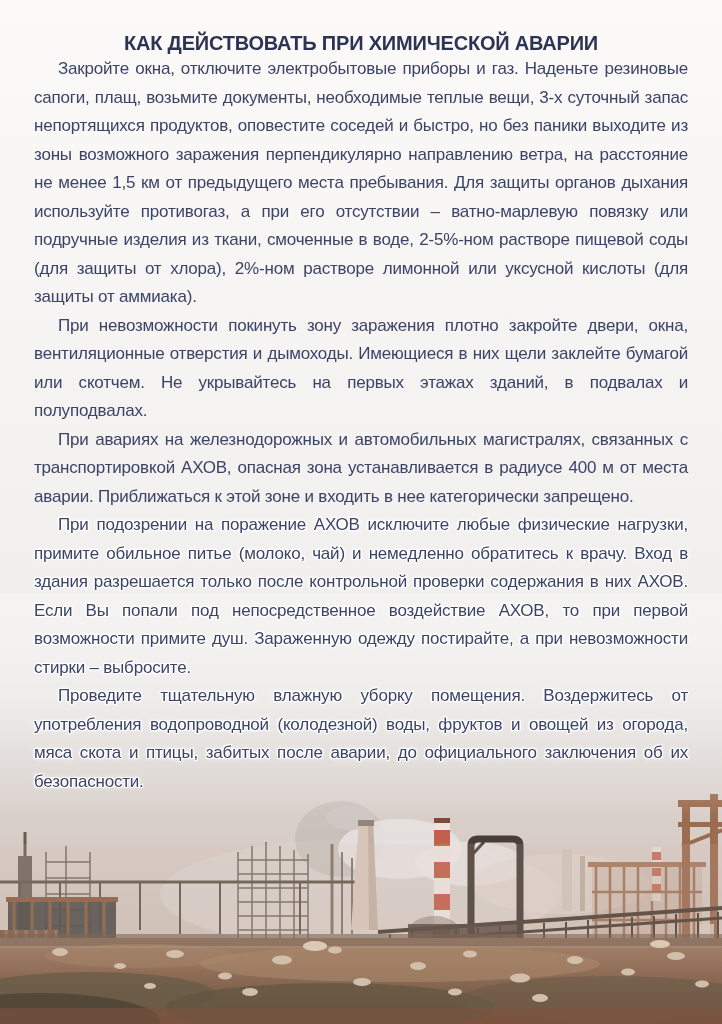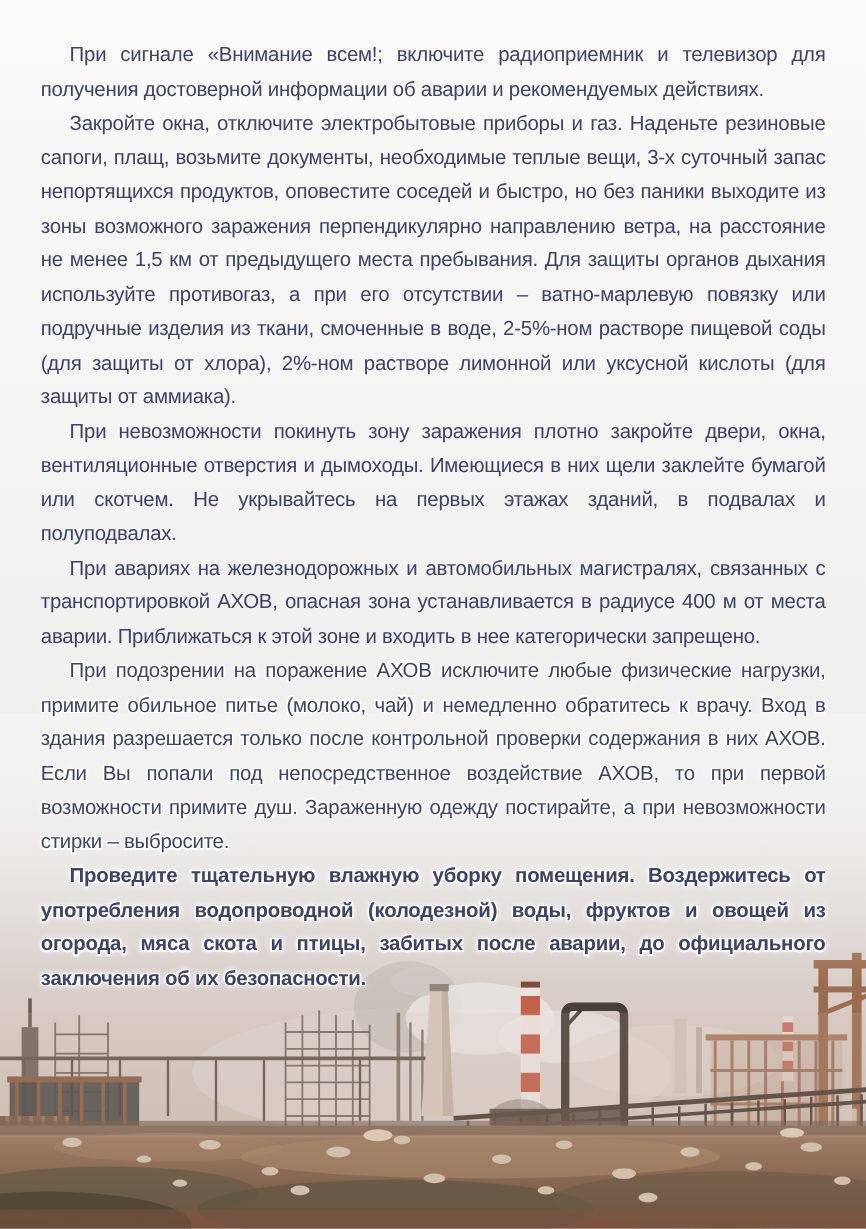--- a/index.html
+++ b/index.html
@@ -21,21 +21,21 @@
   p.body{
     margin:0;font-size:17px;line-height:28.5px;text-align:justify;
     text-indent:24px;color:#3c4366;letter-spacing:-0.2px;
     font-stretch:semi-condensed;
   }
   .p1{margin-top:28px;}
   .p2{margin-top:16px;}
   .p3{margin-top:20px;}
   .p4{margin-top:18px;}
   .p5{margin-top:24px;}
-  .p6{margin-top:0;font-weight:bold;}
+  .p6{margin-top:0;}
   .halo{
     text-shadow:-1px -1px 0 #fff,1px -1px 0 #fff,-1px 1px 0 #fff,1px 1px 0 #fff,
                  0 -1px 0 #fff,0 1px 0 #fff,-1px 0 0 #fff,1px 0 0 #fff,
                  0 0 4px #fff,0 0 7px #fff;
   }
   .photo{
     position:absolute;left:0;bottom:0;width:722px;height:430px;z-index:1;
   }
   .photo svg{display:block;}
   .photo-fade{
@@ -185,22 +185,22 @@
           <ellipse cx="315" cy="352" rx="12" ry="5" fill="#dccab6"></ellipse>
           <ellipse cx="660" cy="350" rx="10" ry="4" fill="#dccab6"></ellipse>
         </g>
         <rect x="0" y="250" width="722" height="104" fill="#d8c0b2" opacity="0.15"></rect>
       </g>
     </svg>
     <div class="photo-fade"></div>
   </div>
 
   <div class="content">
-
-    <p class="body p1">При сигнале «Внимание всем!; включите радиоприемник и телевизор для получения достоверной информации об аварии и рекомендуемых действиях.</p>
+    <h1>КАК ДЕЙСТВОВАТЬ ПРИ ХИМИЧЕСКОЙ АВАРИИ</h1>
+
     <p class="body p2">Закройте окна, отключите электробытовые приборы и газ. Наденьте резиновые сапоги, плащ, возьмите документы, необходимые теплые вещи, 3-х суточный запас непортящихся продуктов, оповестите соседей и быстро, но без паники выходите из зоны возможного заражения перпендикулярно направлению ветра, на расстояние не менее 1,5 км от предыдущего места пребывания. Для защиты органов дыхания используйте противогаз, а при его отсутствии – ватно-марлевую повязку или подручные изделия из ткани, смоченные в воде, 2-5%-ном растворе пищевой соды (для защиты от хлора), 2%-ном растворе лимонной или уксусной кислоты (для защиты от аммиака).</p>
     <p class="body p3">При невозможности покинуть зону заражения плотно закройте двери, окна, вентиляционные отверстия и дымоходы. Имеющиеся в них щели заклейте бумагой или скотчем. Не укрывайтесь на первых этажах зданий, в подвалах и полуподвалах.</p>
     <p class="body p4">При авариях на железнодорожных и автомобильных магистралях, связанных с транспортировкой АХОВ, опасная зона устанавливается в радиусе 400 м от места аварии. Приближаться к этой зоне и входить в нее категорически запрещено.</p>
 
 
     <p class="body p5 halo">При подозрении на поражение АХОВ исключите любые физические нагрузки, примите обильное питье (молоко, чай) и немедленно обратитесь к врачу. Вход в здания разрешается только после контрольной проверки содержания в них АХОВ. Если Вы попали под непосредственное воздействие АХОВ, то при первой возможности примите душ. Зараженную одежду постирайте, а при невозможности стирки – выбросите.</p>
     <p class="body p6 halo">Проведите тщательную влажную уборку помещения. Воздержитесь от употребления водопроводной (колодезной) воды, фруктов и овощей из огорода, мяса скота и птицы, забитых после аварии, до официального заключения об их безопасности.</p>
   </div>
 
 </div>

